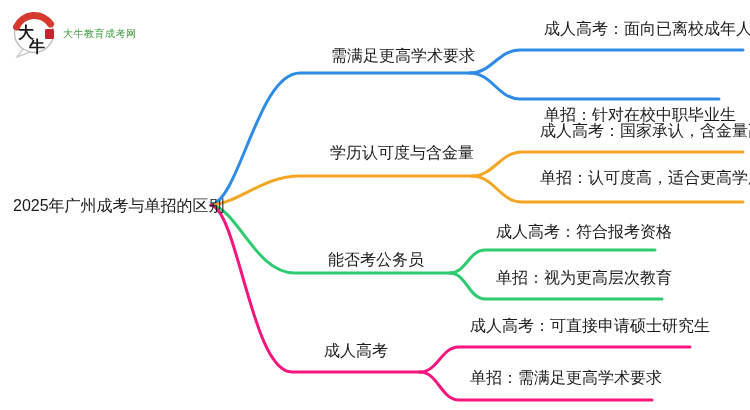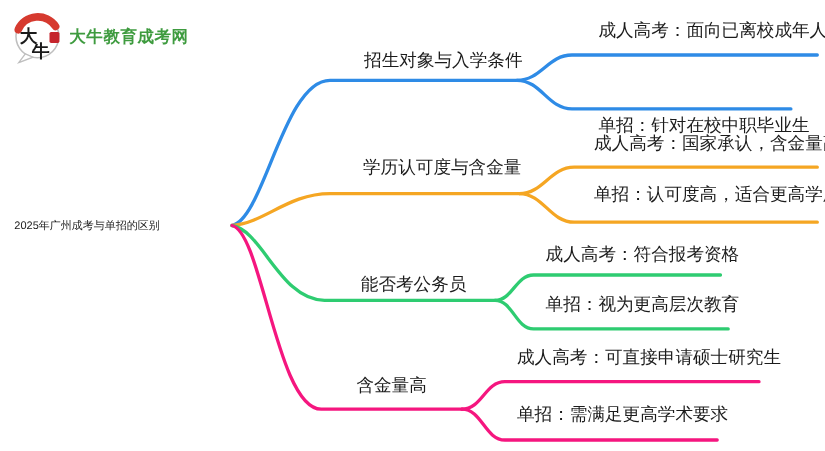--- a/index.html
+++ b/index.html
@@ -11,25 +11,25 @@
   svg.connectors{position:absolute;left:0;top:0;pointer-events:none;}
   svg.connectors path{fill:none;stroke-width:3;stroke-linecap:round;stroke-linejoin:round;}
   .stroke-b1{stroke:var(--branch_blue,#2E8BE6);}
   .stroke-b2{stroke:var(--branch_orange,#F5A623);}
   .stroke-b3{stroke:var(--branch_green,#2ECC71);}
   .stroke-b4{stroke:var(--branch_pink,#F5167F);}
   .node{
     position:absolute;white-space:nowrap;color:var(--text,#1b1b1b);
     font-size:16px;line-height:19px;letter-spacing:0px;
   }
-  .root-node{font-size:10px;}
+  .root-node{font-size:16px;}
   
   .logo{position:absolute;left:13px;top:10px;display:flex;align-items:center;gap:6px;}
   .logo-text{display:flex;flex-direction:column;justify-content:center;}
-  .logo-title{color:var(--logo_green,#3E9B3F);font-weight:bold;font-size:15px;line-height:18px;letter-spacing:0.5px;}
+  .logo-title{color:var(--logo_green,#3E9B3F);font-weight:normal;font-size:10px;line-height:18px;letter-spacing:0.5px;}
   .logo-sub{color:var(--logo_green,#3E9B3F);font-weight:bold;font-size:12.5px;line-height:15px;}
 </style>
 </head>
 <body>
 
 <div class="stage">
 
   <svg class="connectors" width="750" height="410" viewBox="0 0 750 410">
 
     <path class="stroke-b1" d="M211,205 C240,199 258,73 300,73 L470,73"></path>
@@ -58,24 +58,24 @@
       <text x="16" y="42" font-size="16" font-weight="bold" fill="#1a1a1a">牛</text>
       <rect x="32" y="19" width="9" height="10" rx="1.5" fill="var(--seal_red,#C5252C)"></rect>
     </svg>
     <div class="logo-text">
       <div class="logo-title">大牛教育成考网</div>
     </div>
   </div>
 
   <div class="node root-node" style="left:13px;top:196px;">2025年广州成考与单招的区别</div>
 
-  <div class="node" style="left:331px;top:46px;">招生对象与入学条件</div>
+  <div class="node" style="left:331px;top:46px;">需满足更高学术要求</div>
   <div class="node" style="left:330px;top:143px;">学历认可度与含金量</div>
   <div class="node" style="left:328px;top:250px;">能否考公务员</div>
-  <div class="node" style="left:324px;top:341px;">含金量高</div>
+  <div class="node" style="left:324px;top:341px;">成人高考</div>
 
   <div class="node" style="left:544px;top:19px;">成人高考：面向已离校成年人</div>
   <div class="node" style="left:544px;top:66px;margin-top:39px;">单招：针对在校中职毕业生</div>
 
   <div class="node" style="left:540px;top:121px;">成人高考：国家承认，含金量高</div>
   <div class="node" style="left:540px;top:168px;">单招：认可度高，适合更高学府</div>
 
   <div class="node" style="left:496px;top:268px;">单招：视为更高层次教育</div>
   <div class="node" style="left:496px;top:222px;">成人高考：符合报考资格</div>
 

